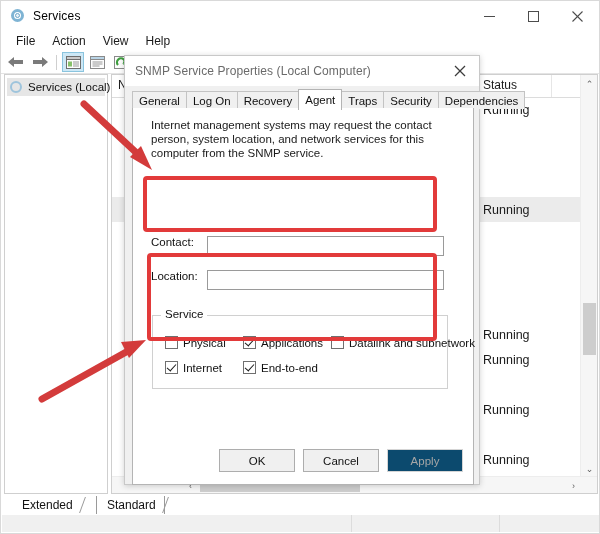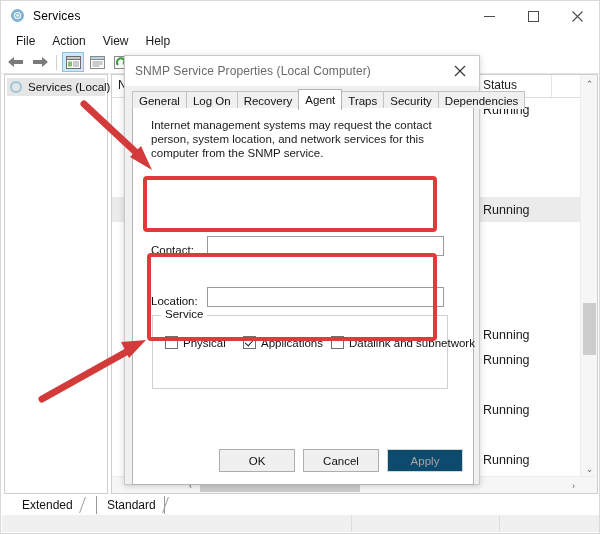--- a/index.html
+++ b/index.html
@@ -389,22 +389,22 @@
   #redbox-service  { left: 147px; top: 253px; width: 290px; height: 88px; }
 
   
   #field-area {
     position: absolute;
     left: 18px; top: 128px;
     width: 300px;
   }
   .field-row {
     display: flex;
-    align-items: flex-end;
-    margin-bottom: 31px;
+    align-items: flex-start;
+    margin-bottom: 14px;
   }
   .field-label {
     width: 56px;
     font-size: 11.5px;
     color: #111;
   }
   .field-input {
     width: 237px;
     height: 20px;
     border: 1px solid #9a9a9a;
@@ -774,20 +774,30 @@
         <div class="cb" id="cb-apps">
           <span class="box checked"></span>
           <span class="lab">Applications</span>
         </div>
         <div class="cb" id="cb-datalink">
           <span class="box"></span>
           <span class="lab">Datalink and subnetwork</span>
         </div>
       </div>
 
+      <div class="cb-row" id="cb-row-2">
+        <div class="cb" id="cb-internet">
+          <span class="box checked"></span>
+          <span class="lab">Internet</span>
+        </div>
+        <div class="cb" id="cb-e2e">
+          <span class="box checked"></span>
+          <span class="lab">End-to-end</span>
+        </div>
+      </div>
     </div>
 
     <div id="dlg-buttons">
       <button class="dlg-btn">OK</button>
       <button class="dlg-btn">Cancel</button>
       <button class="dlg-btn disabled">Apply</button>
     </div>
   </div>
 </div>
 

